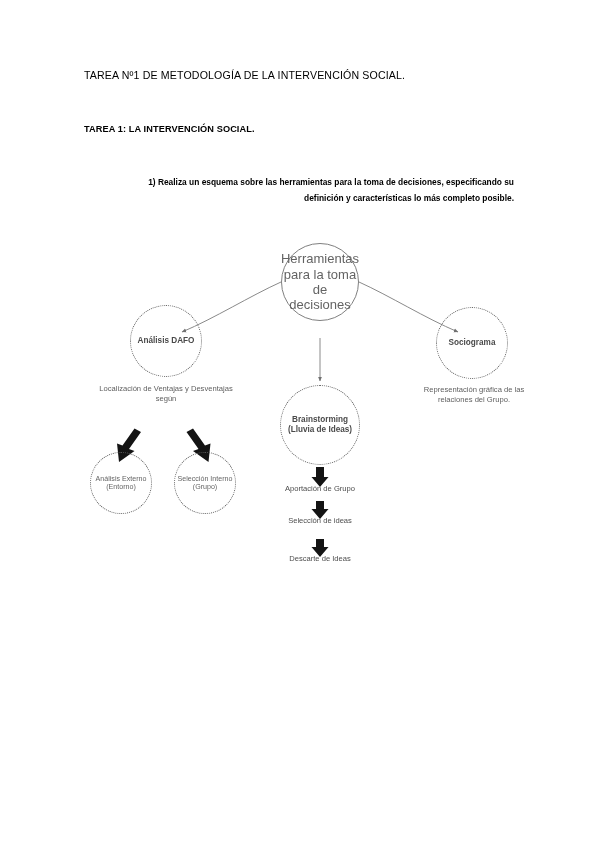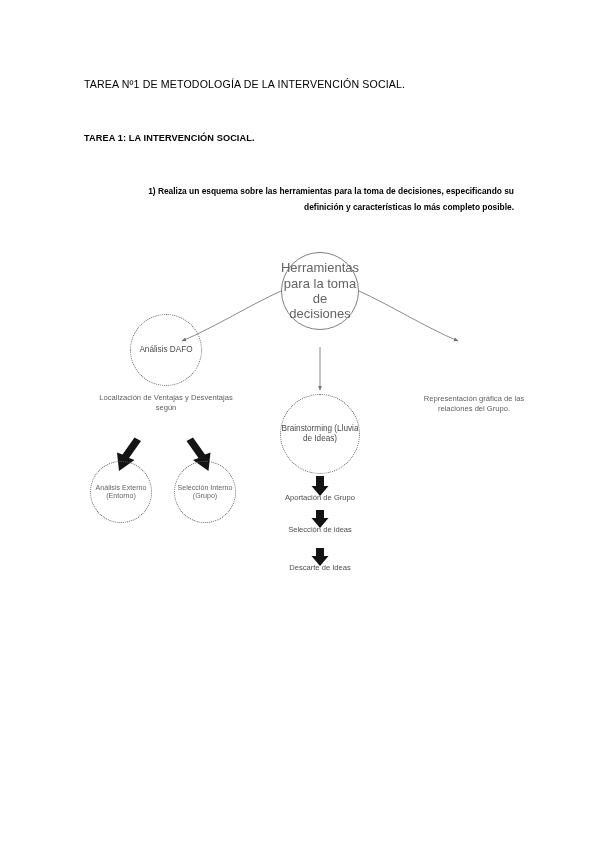--- a/index.html
+++ b/index.html
@@ -15,21 +15,20 @@
     overflow: hidden;
     font-family: "Liberation Sans", sans-serif;
     color: #000000;
     -webkit-font-smoothing: antialiased;
   }
 
   .page {
     position: absolute;
     inset: 0;
     background: #ffffff;
-    margin-top: 9px;
   }
 
   
   .doc-title {
     position: absolute;
     left: 84px;
     top: 69px;
     font-size: 10.6px;
     letter-spacing: 0.15px;
     white-space: nowrap;
@@ -96,21 +95,21 @@
     color: #636363;
     font-size: 13px;
   }
   
   .node-dotted {
     border: 1.6px dotted #5c5c5c;
     border-radius: 50%;
     color: #4a4a4a;
   }
   .node-dotted.bold {
-    font-weight: normal;
+    font-weight: bold;
     font-size: 8.2px;
     justify-content: center;
   }
   .node-dotted.small {
     font-size: 7.1px;
     color: #646464;
     border-width: 1.3px;
   }
 
   
@@ -196,17 +195,20 @@
     <div class="node node-dotted bold" style="left:280px; top:385px; width:80px; height:80px;">
       <span>Brainstorming (Lluvia de Ideas)</span>
     </div>
 
     <div class="free-text dark" style="left:272px; top:484px; width:96px;">Aportación de Grupo</div>
 
     <div class="free-text dark" style="left:272px; top:516px; width:96px;">Selección de ideas</div>
 
     <div class="free-text dark" style="left:272px; top:554px; width:96px;">Descarte de Ideas</div>
 
+    <div class="node node-dotted bold" style="left:436px; top:307px; width:72px; height:72px;">
+      <span>Sociograma</span>
+    </div>
 
     <div class="free-text" style="left:422px; top:385px; width:104px;">Representación gráfica de las relaciones del Grupo.</div>
 
   </div>
 </div>
 
 </body></html>

